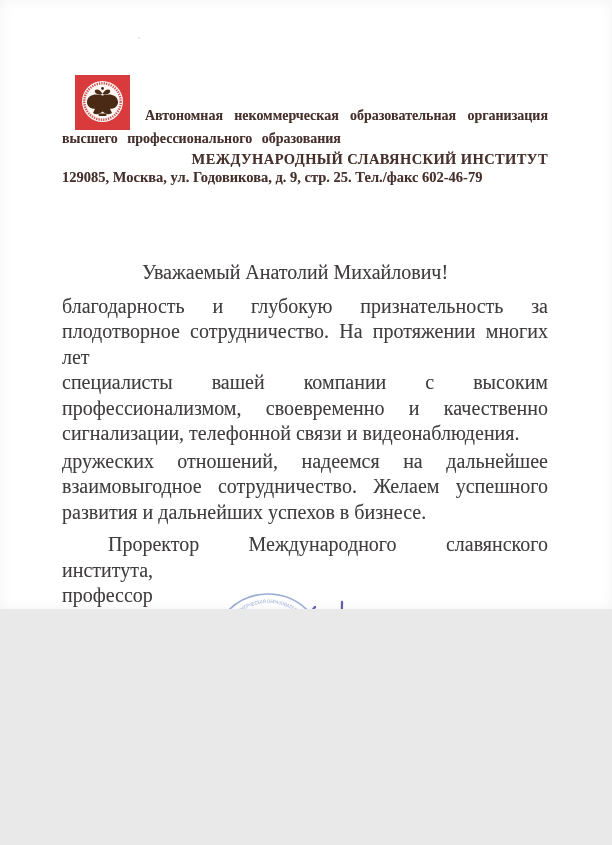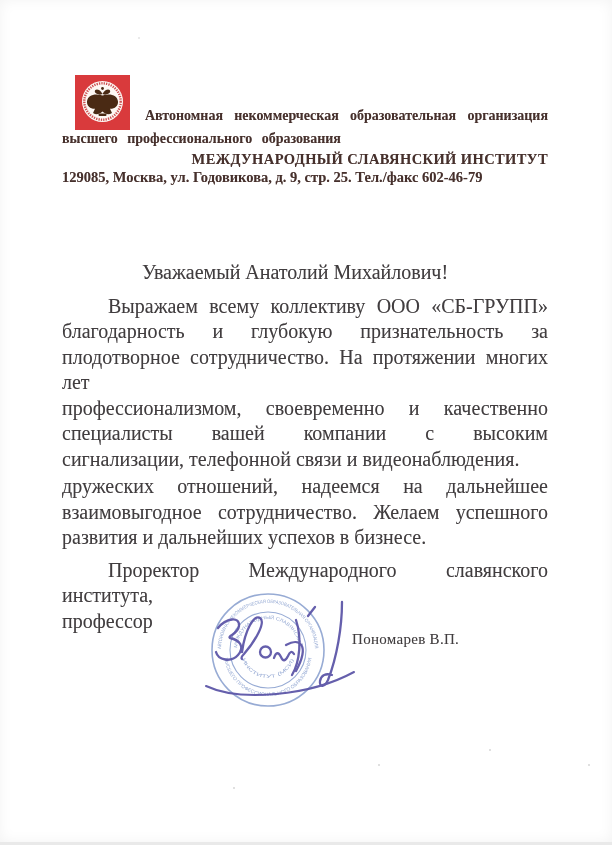--- a/index.html
+++ b/index.html
@@ -1,17 +1,17 @@
 <!DOCTYPE html>
 <html><head>
 <meta charset="utf-8">
 <style>
   html,body { margin:0; padding:0; background:#e9e9e9; }
   .page {
-    position:relative; width:612px; height:842px; margin:0 auto;
+    position:relative; width:612px; height:609px; margin:0 auto;
     background:#ffffff; overflow:hidden;
     font-family:"Liberation Serif","DejaVu Serif",serif;
     box-shadow: inset 0 0 14px rgba(0,0,0,0.05);
   }
   .page * { box-sizing:border-box; }
 
   
   .logo { position:absolute; left:75px; top:75px; width:55px; height:55px; }
 
   
@@ -82,25 +82,24 @@
     <div class="org-line1">Автономная некоммерческая образовательная организация</div>
     <div class="org-line2">высшего профессионального образования</div>
     <div class="institute-line">МЕЖДУНАРОДНЫЙ СЛАВЯНСКИЙ ИНСТИТУТ</div>
     <div class="address-line">129085, Москва, ул. Годовикова, д. 9, стр. 25. Тел./факс 602-46-79</div>
   </div>
 
   <div class="letter-body">
     <div class="salutation">Уважаемый Анатолий Михайлович!</div>
 
     <div>
-      <div class="jl ind">Выражаем всему коллективу ООО «СБ-ГРУПП»</div>
       <div class="jl">благодарность и глубокую признательность за</div>
       <div class="jl">плодотворное сотрудничество. На протяжении многих лет</div>
+      <div class="jl">специалисты вашей компании с высоким</div>
       <div class="jl">профессионализмом, своевременно и качественно</div>
-      <div class="jl">специалисты вашей компании с высоким</div>
       <div>сигнализации, телефонной связи и видеонаблюдения.</div>
     </div>
 
     <div class="para2">
       <div class="jl">дружеских отношений, надеемся на дальнейшее</div>
       <div class="jl">взаимовыгодное сотрудничество. Желаем успешного</div>
       <div>развития и дальнейших успехов в бизнесе.</div>
     </div>
 
 

